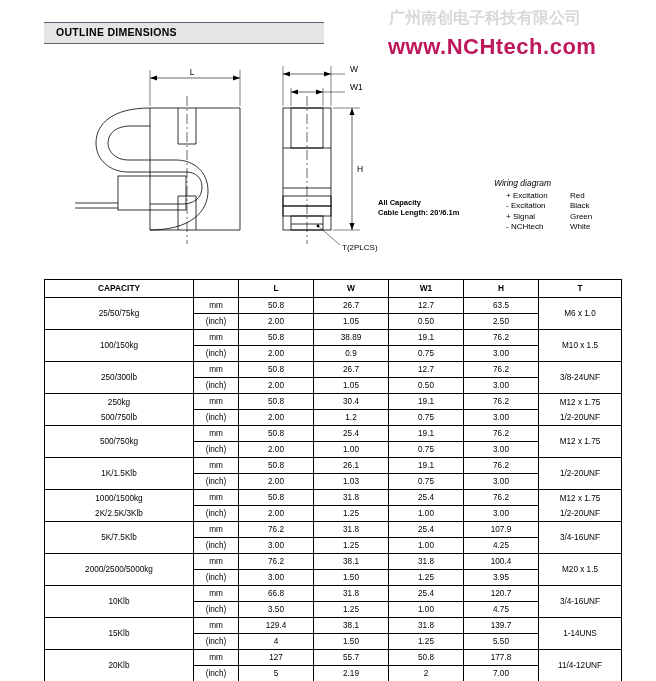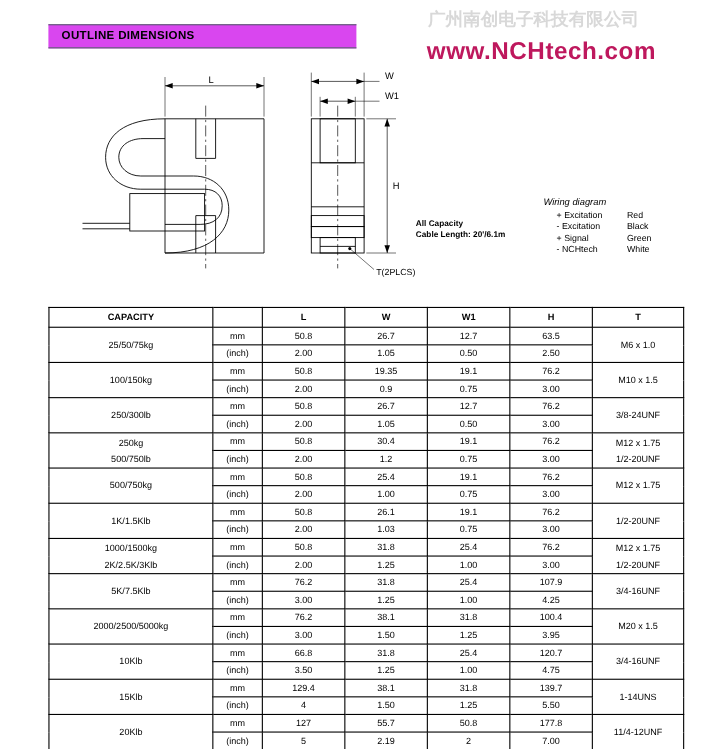--- a/index.html
+++ b/index.html
@@ -16,21 +16,21 @@
     overflow: hidden;
   }
 
   
   .header-bar {
     position: absolute;
     left: 44px;
     top: 22px;
     width: 280px;
     height: 20px;
-    background: #d946ef;
+    background: #e5e5e5;
     border-top: 1px solid #5a6070;
     border-bottom: 1px solid #5a6070;
   }
   .header-bar .title {
     position: absolute;
     left: 12px;
     top: 3px;
     font-size: 10.5px;
     font-weight: bold;
     letter-spacing: 0.3px;
@@ -278,21 +278,21 @@
           <td class="c-num">1.05</td>
           <td class="c-num">0.50</td>
           <td class="c-num">2.50</td>
         </tr>
         <tr>
           <td class="c-cap cap-cell" rowspan="2">
             <div>100/150kg</div>
           </td>
           <td class="c-unit">mm</td>
           <td class="c-num">50.8</td>
-          <td class="c-num">19.35</td>
+          <td class="c-num">38.89</td>
           <td class="c-num">19.1</td>
           <td class="c-num">76.2</td>
           <td class="c-t cap-cell" rowspan="2">
             <div>M10 x 1.5</div>
           </td>
         </tr>
         <tr>
           <td class="c-unit">(inch)</td>
           <td class="c-num">2.00</td>
           <td class="c-num">0.9</td>

